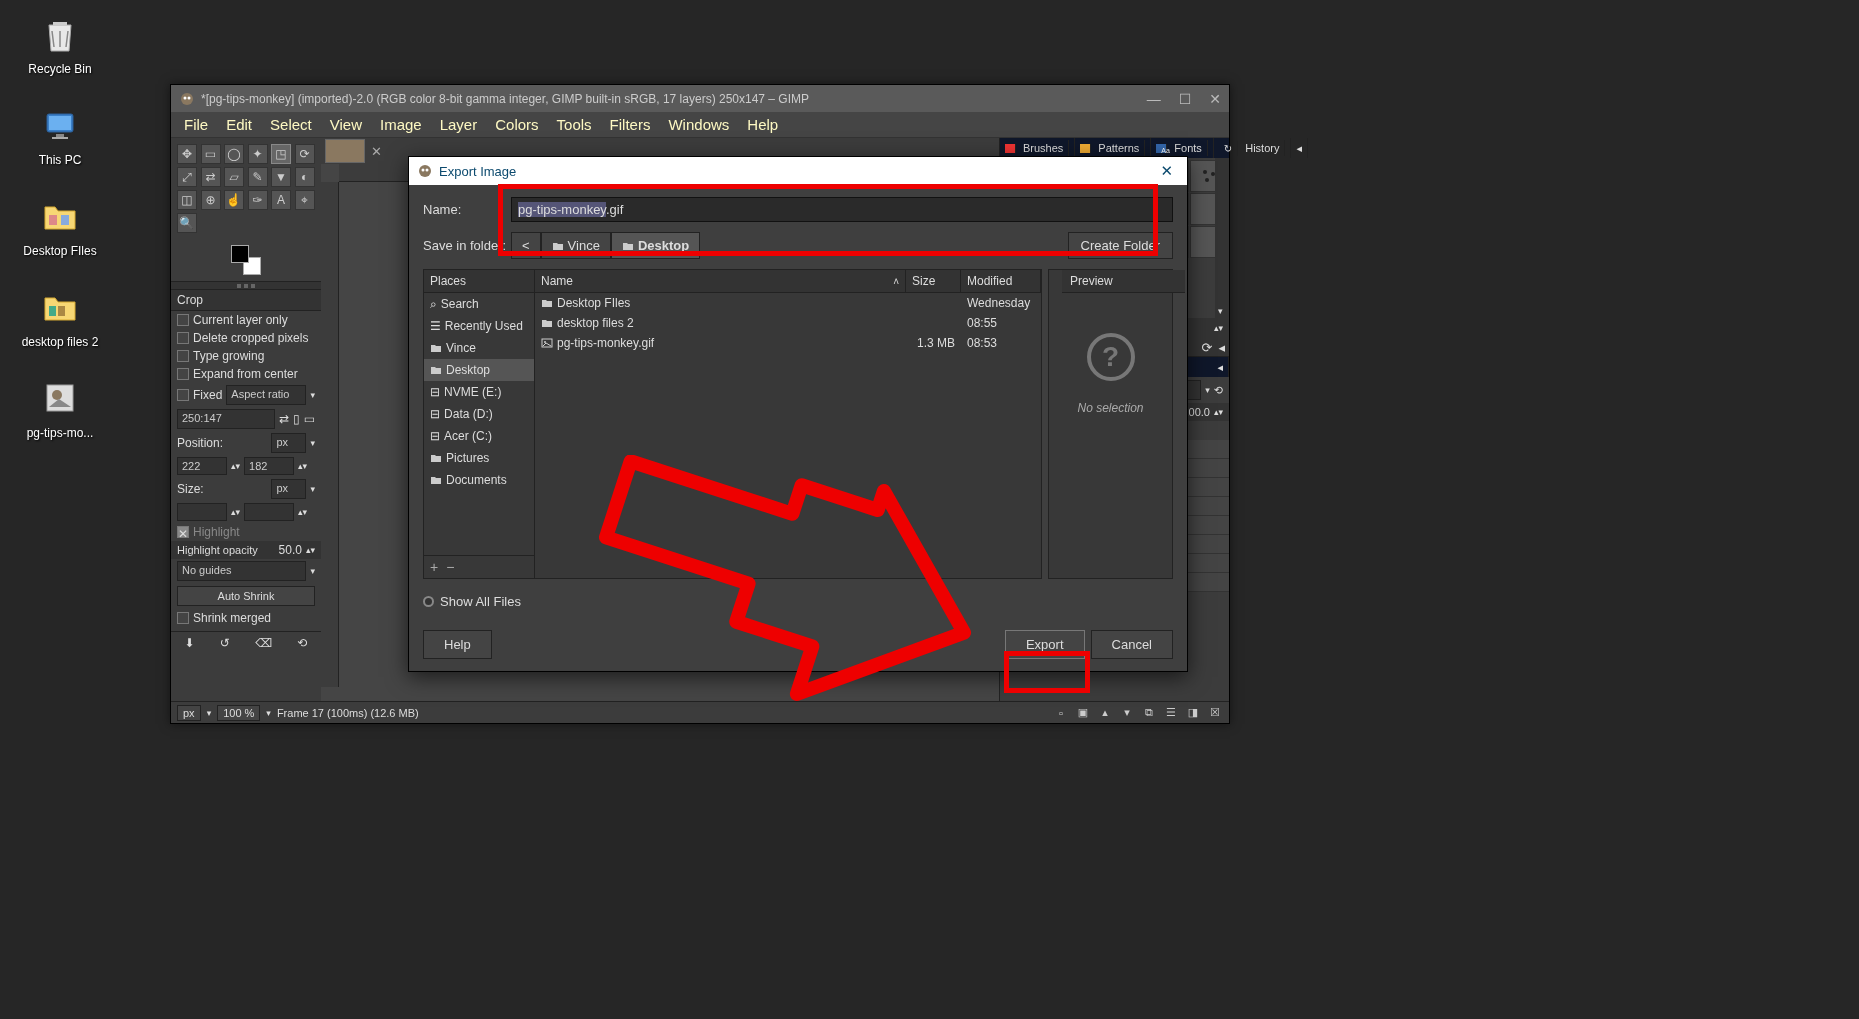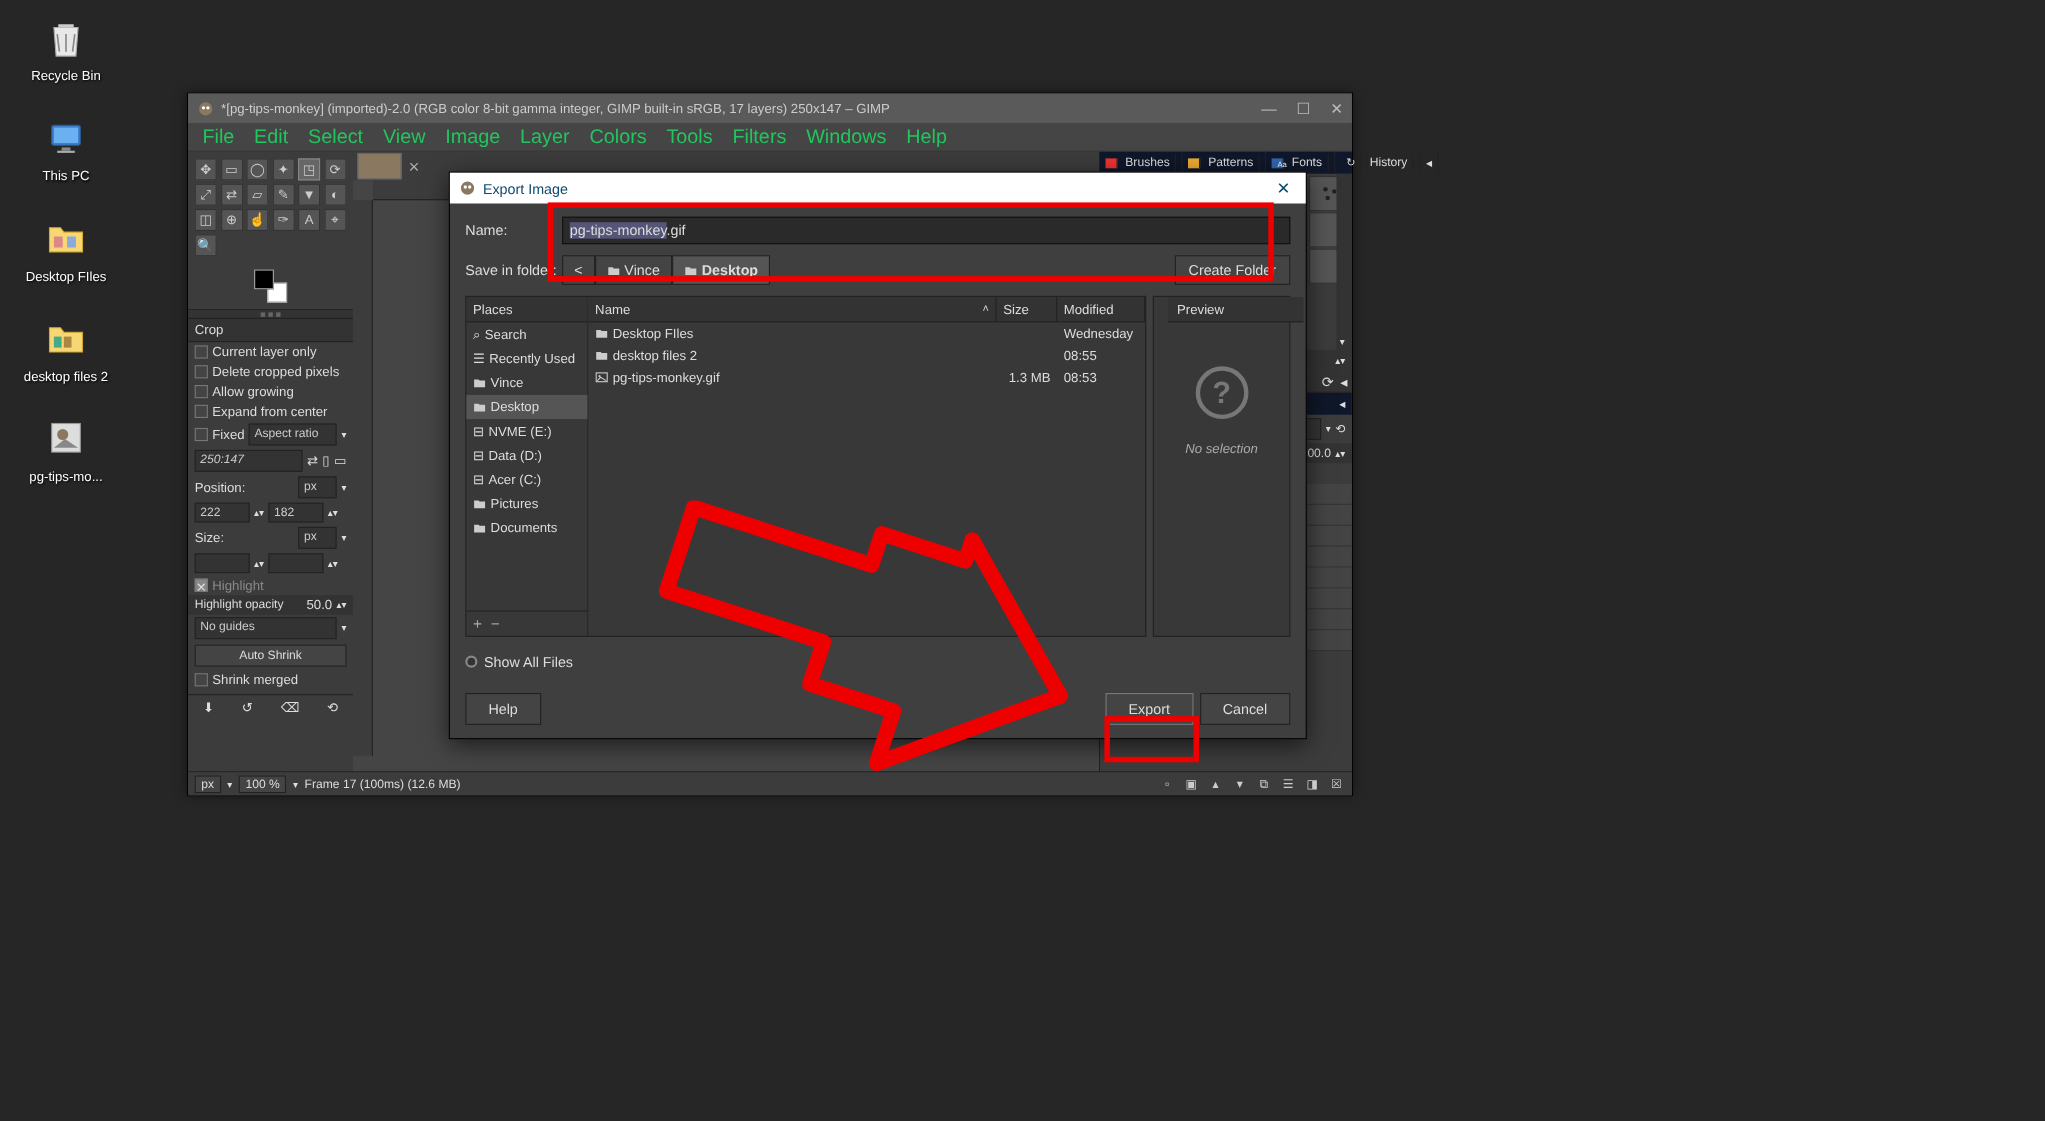--- a/index.html
+++ b/index.html
@@ -13,21 +13,21 @@
 
 
 .gimp-window { position: absolute; left: 170px; top: 84px; width: 1060px; height: 640px; background: #454545; border: 1px solid #000; box-shadow: 0 0 10px rgba(0,0,0,0.5); }
 .gimp-titlebar { height: 27px; background: #5a5a5a; display: flex; align-items: center; padding: 0 8px; font-size: 12px; color: #ccc; }
 .gimp-titlebar .title-icon { width: 16px; height: 16px; margin-right: 6px; }
 .gimp-titlebar .spacer { flex: 1; }
 .win-controls { display: flex; gap: 18px; margin-left: auto; }
 .win-controls span { font-size: 14px; color: #bbb; cursor: pointer; }
 
 .gimp-menubar { height: 26px; background: #454545; display: flex; align-items: center; padding: 0 6px; gap: 4px; border-bottom: 1px solid #333; }
-.gimp-menubar span { padding: 3px 7px; font-size: 18px; color: #22c55e; cursor: pointer; }
+.gimp-menubar span { padding: 3px 7px; font-size: 15px; color: #fef9c3; cursor: pointer; }
 
 .gimp-body { display: flex; height: calc(100% - 53px - 22px); }
 .left-dock { width: 150px; background: #3c3c3c; display: flex; flex-direction: column; }
 .toolbox { padding: 6px; display: grid; grid-template-columns: repeat(6, 1fr); gap: 3px; }
 .tool { width: 20px; height: 20px; background: #555; border: 1px solid #333; cursor: pointer; display: flex; align-items: center; justify-content: center; font-size: 12px; color: #ccc; }
 .tool.sel { background: #666; border: 1px solid #888; }
 .fgbg { margin: 6px auto; width: 30px; height: 30px; position: relative; }
 .fgbg .fg { position: absolute; width: 18px; height: 18px; background: #000; border: 1px solid #aaa; top: 0; left: 0; }
 .fgbg .bg { position: absolute; width: 18px; height: 18px; background: #fff; border: 1px solid #aaa; bottom: 0; right: 0; }
 .tool-options { background: #3c3c3c; border-top: 1px solid #222; flex: 1; overflow: hidden; font-size: 12px; }
@@ -244,34 +244,34 @@
         <div class="opt">
             <span class="chk"></span>
             <span>Current layer only</span>
           </div>
         <div class="opt">
             <span class="chk"></span>
             <span>Delete cropped pixels</span>
           </div>
         <div class="opt">
             <span class="chk"></span>
-            <span>Allow growing</span>
+            <span>Type growing</span>
           </div>
         <div class="opt">
             <span class="chk"></span>
             <span>Expand from center</span>
           </div>
         <div class="opt-row">
           <span class="chk"></span>
           <span>Fixed</span>
           <span class="sel-input">Aspect ratio</span>
           <span style="font-size:9px;">▾</span>
         </div>
         <div class="opt-row">
-          <span class="sel-input" style="font-style:italic;">250:147</span>
+          <span class="sel-input" style="">250:147</span>
           <span>⇄</span>
           <span>▯</span>
           <span>▭</span>
         </div>
         <div class="opt-row">
           <span style="flex:1;">Position:</span>
           <span class="sel-input" style="width:35px;flex:none;">px</span>
           <span style="font-size:9px;">▾</span>
         </div>
         <div class="opt-row">

